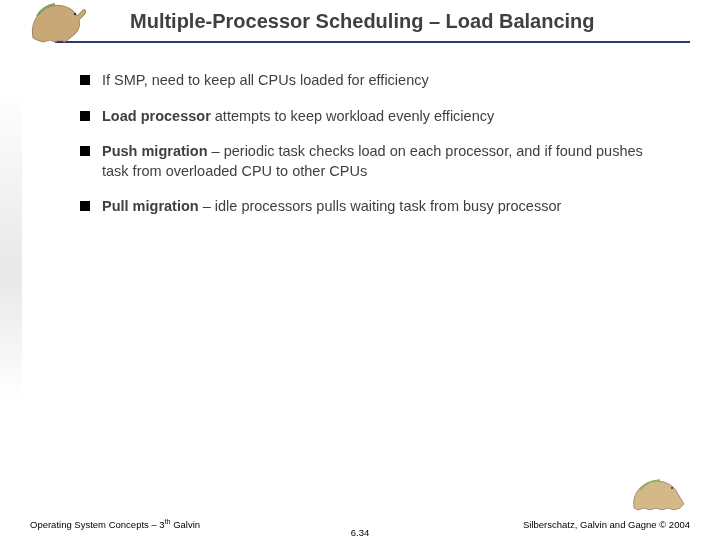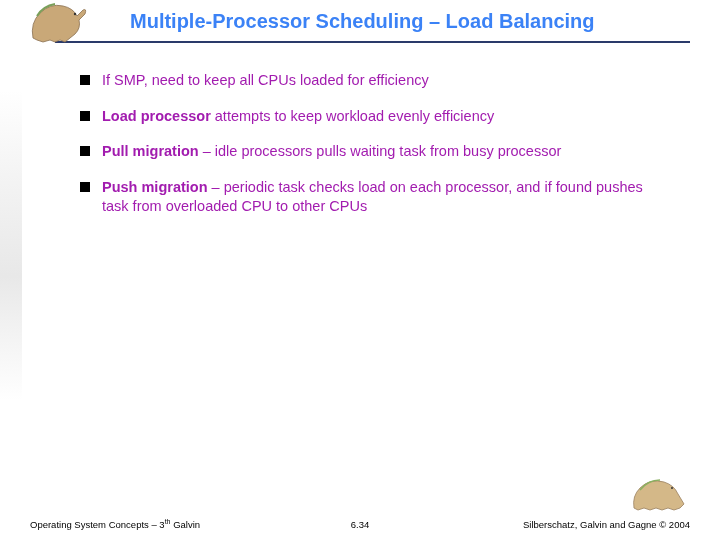--- a/index.html
+++ b/index.html
@@ -18,21 +18,21 @@
   }
   .header {
     position: relative;
     padding: 10px 20px 8px 20px;
     border-bottom: 2px solid #2a3a6a;
     margin: 0 30px 0 55px;
   }
   .title {
     font-size: 20px;
     font-weight: bold;
-    color: #3b82f6;
+    color: #404040;
     margin-left: 55px;
   }
   .dino-top {
     position: absolute;
     left: -30px;
     top: -2px;
     width: 70px;
     height: 48px;
   }
   .dino-bottom {
@@ -44,21 +44,21 @@
   }
   .content {
     padding: 28px 60px 0 80px;
   }
   .bullet-item {
     display: flex;
     align-items: flex-start;
     margin-bottom: 16px;
     font-size: 14.5px;
     line-height: 1.35;
-    color: #a21caf;
+    color: #404040;
   }
   .bullet-square {
     width: 10px;
     height: 10px;
     background: #000;
     flex-shrink: 0;
     margin-top: 4px;
     margin-right: 12px;
   }
   .bullet-text b { font-weight: bold; }
@@ -72,21 +72,21 @@
     justify-content: space-between;
     align-items: flex-end;
     font-size: 9.5px;
     color: #000;
   }
   .footer-left .sup { font-size: 7px; vertical-align: super; }
   .footer-center {
     position: absolute;
     left: 50%;
     transform: translateX(-50%);
-    bottom: 10px;
+    bottom: 2px;
     font-size: 9.5px;
   }
   .left-band {
     position: absolute;
     left: 0;
     top: 90px;
     width: 22px;
     height: 310px;
     background: linear-gradient(180deg, #fff 0%, #f3f3f3 30%, #e8e8e8 60%, #fff 100%);
   }
@@ -121,28 +121,28 @@
     <div class="bullet-item">
       <div class="bullet-square"></div>
       <div class="bullet-text">
         <b>Load processor</b><span> attempts to keep workload evenly efficiency</span>
       </div>
     </div>
 
     <div class="bullet-item">
       <div class="bullet-square"></div>
       <div class="bullet-text">
-        <b>Pull migration</b><span> – idle processors pulls waiting task from busy processor</span>
+        <b>Push migration</b><span> – periodic task checks load on each processor, and if found pushes task from overloaded CPU to other CPUs</span>
       </div>
     </div>
 
     <div class="bullet-item">
       <div class="bullet-square"></div>
       <div class="bullet-text">
-        <b>Push migration</b><span> – periodic task checks load on each processor, and if found pushes task from overloaded CPU to other CPUs</span>
+        <b>Pull migration</b><span> – idle processors pulls waiting task from busy processor</span>
       </div>
     </div>
 
   </div>
 
   <div class="dino-bottom">
     <svg viewBox="0 0 62 40">
       <path d="M4 34 Q2 22 10 14 Q20 4 34 8 Q44 11 48 20 L54 30 L50 34 L44 36 L38 34 L32 36 L26 34 L20 36 L14 34 L8 36 Z" fill="#d4b888" stroke="#9a8060" stroke-width="0.8"></path>
       <path d="M10 16 Q18 6 30 6" fill="none" stroke="#8ab060" stroke-width="1.5"></path>
       <circle cx="42" cy="14" r="1" fill="#333"></circle>

